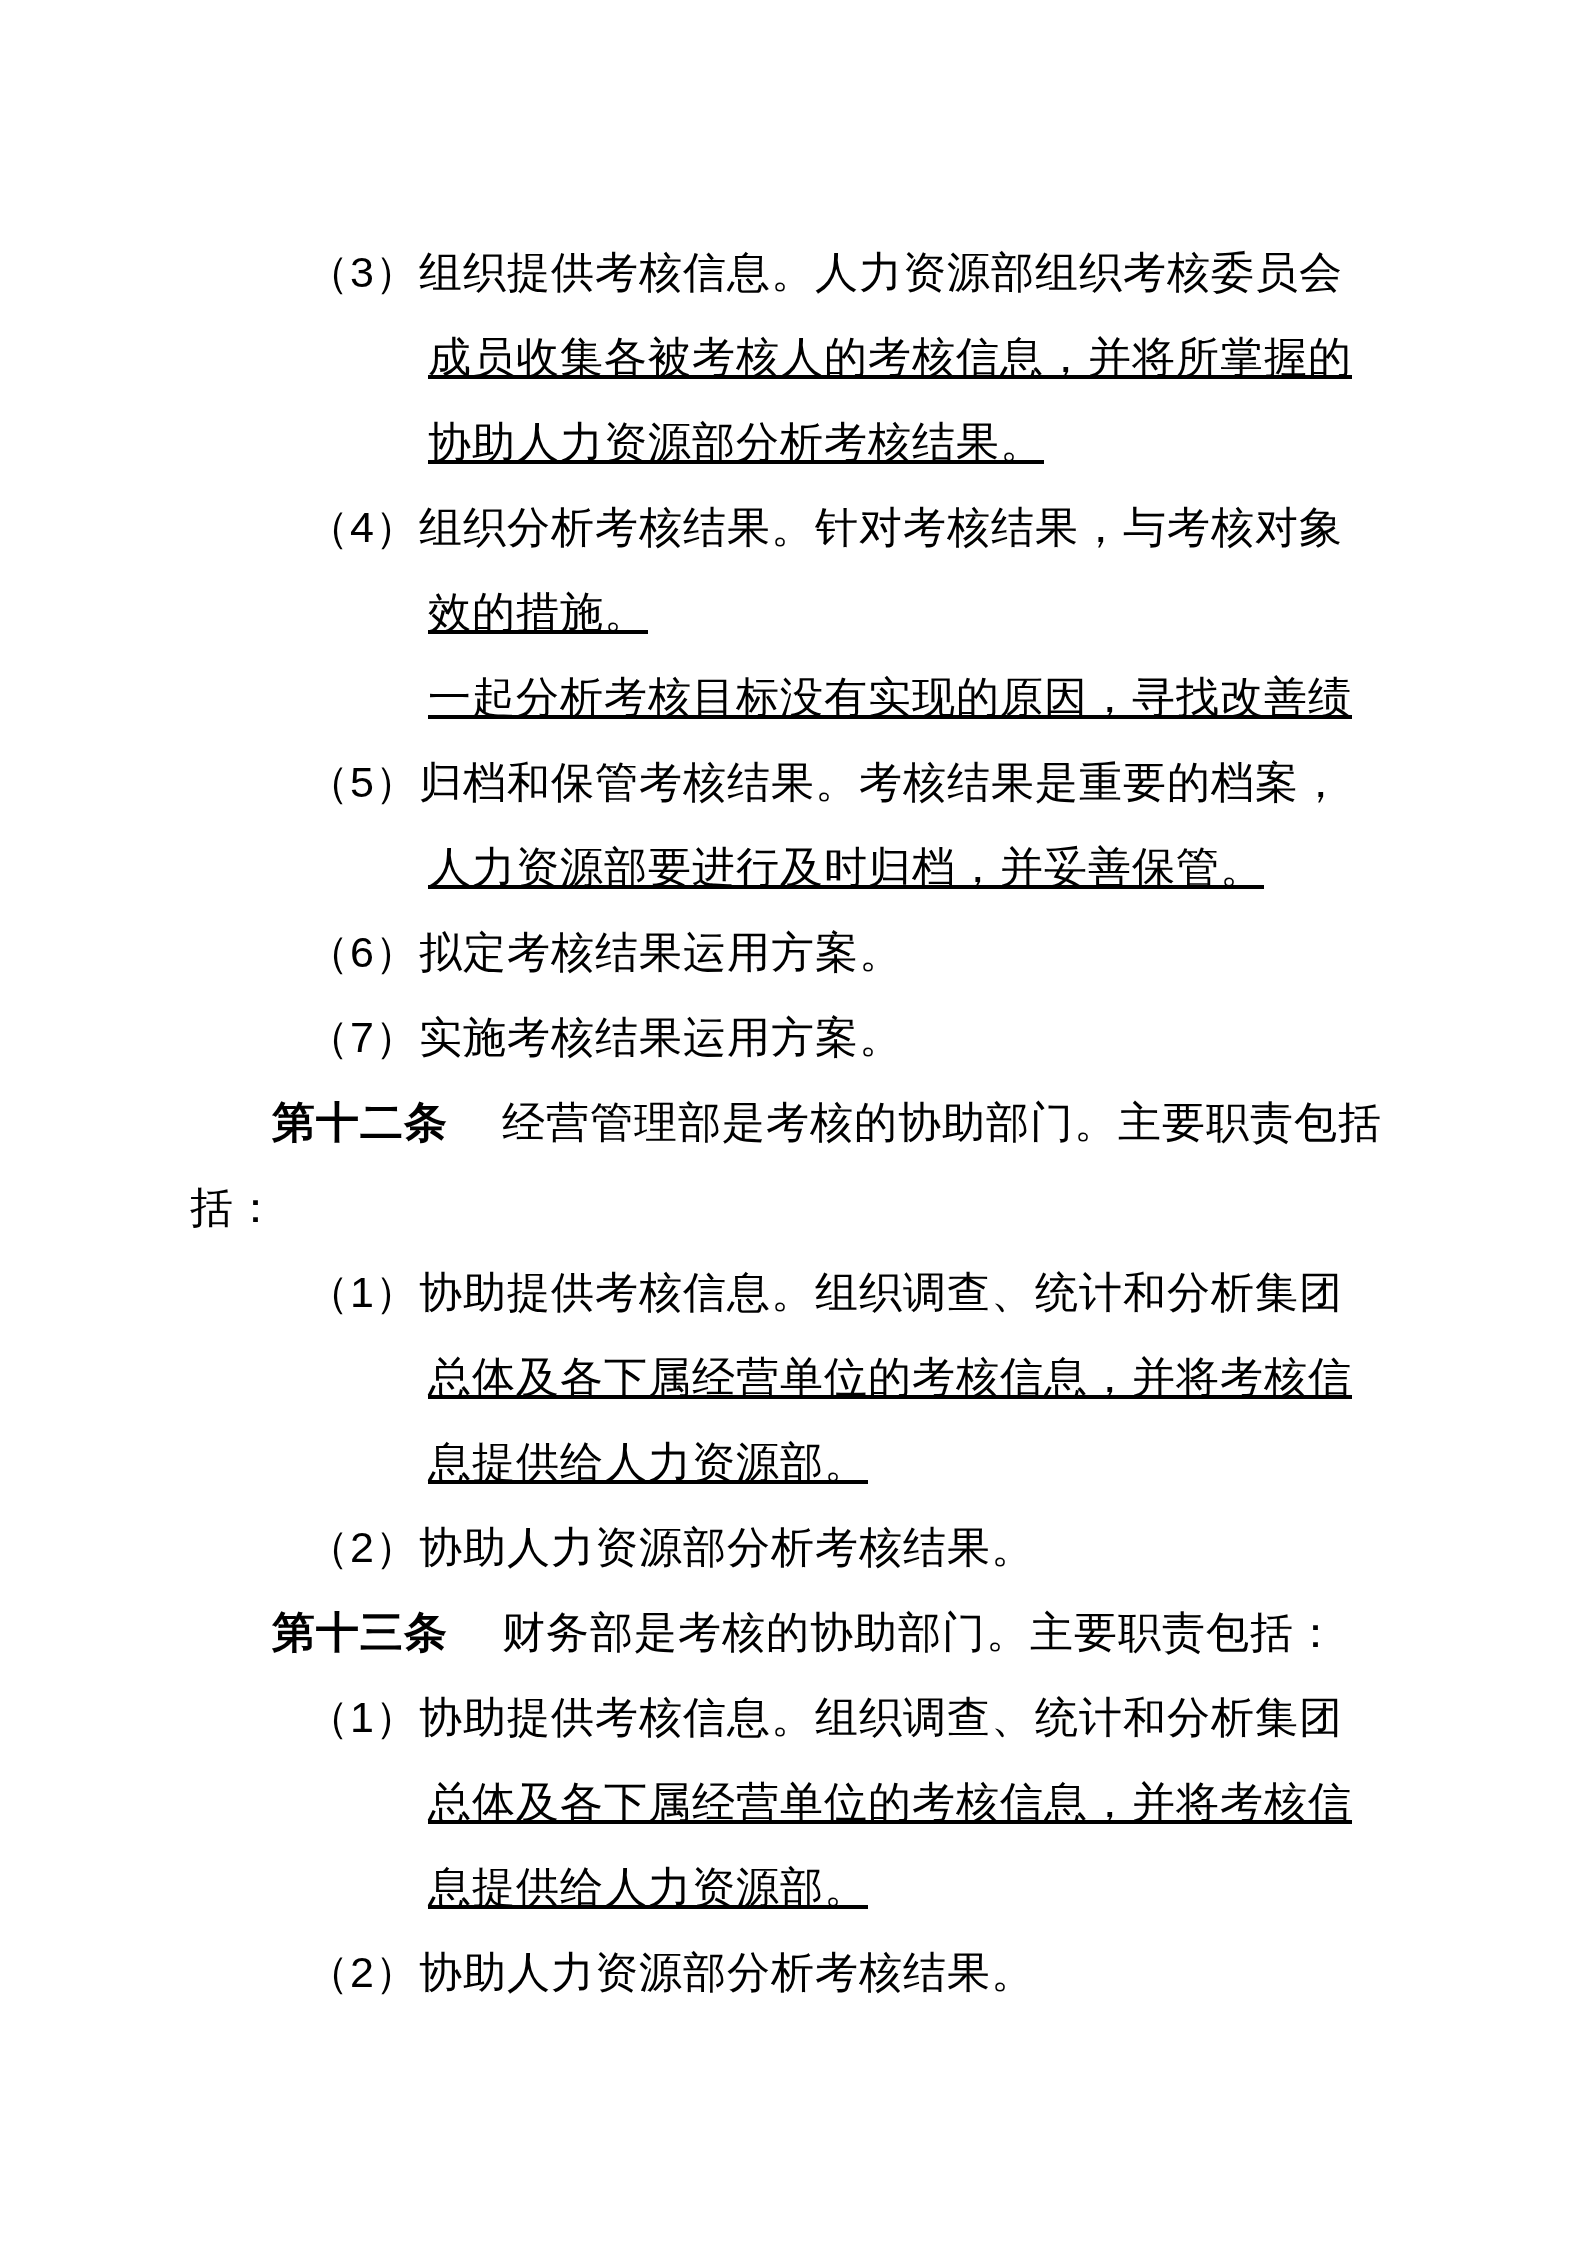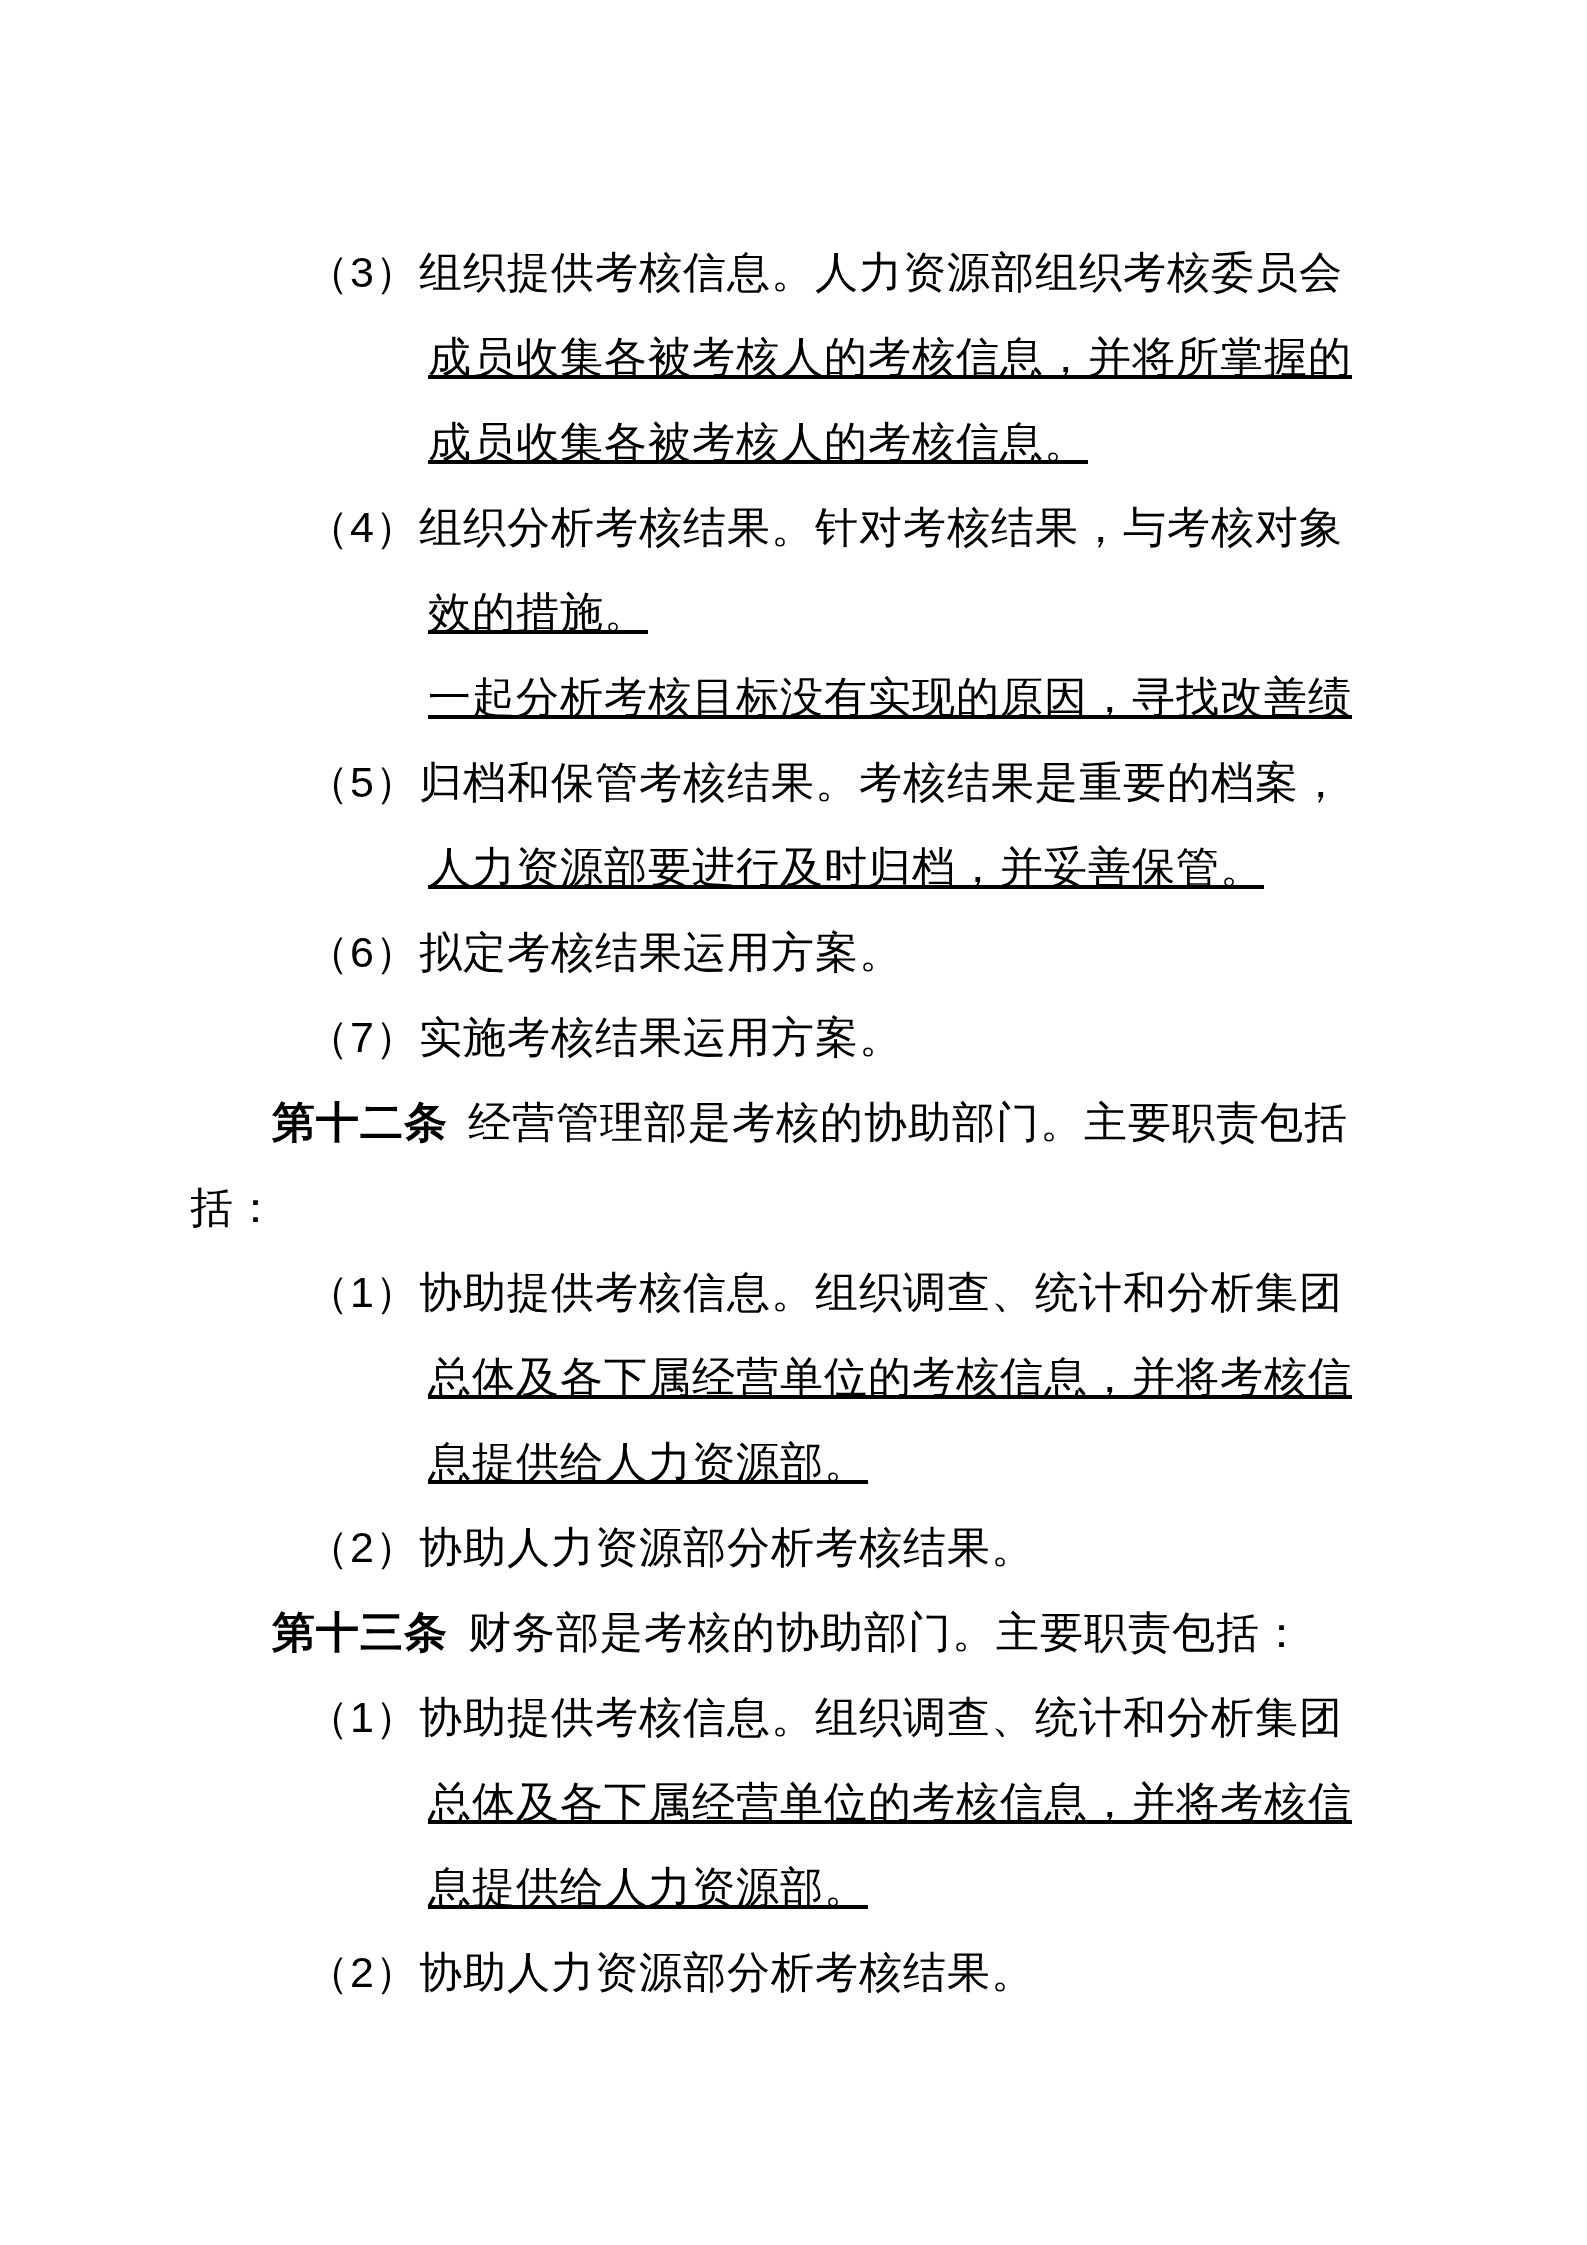--- a/index.html
+++ b/index.html
@@ -33,32 +33,32 @@
   
   .line.item { padding-left: 306px; }
   
   .line.cont { padding-left: 428px; text-decoration: underline; }
   
   .line.article { padding-left: 272px; }
   
   .line.flush { padding-left: 190px; }
   .article-number {
     font-weight: bold;
-    margin-right: 20px;
+    margin-right: 54px;
   }
 </style>
 </head>
 <body>
 
 <div class="page">
   <div class="textblock">
 
     <div class="line item">（3）组织提供考核信息。人力资源部组织考核委员会</div>
     <div class="line cont">成员收集各被考核人的考核信息，并将所掌握的</div>
-    <div class="line cont">成员收集各被考核人的考核信息。</div>
+    <div class="line cont">协助人力资源部分析考核结果。</div>
 
     <div class="line item">（4）组织分析考核结果。针对考核结果，与考核对象</div>
     <div class="line cont">效的措施。</div>
     <div class="line cont">一起分析考核目标没有实现的原因，寻找改善绩</div>
 
     <div class="line item">（5）归档和保管考核结果。考核结果是重要的档案，</div>
     <div class="line cont">人力资源部要进行及时归档，并妥善保管。</div>
 
     <div class="line item">（6）拟定考核结果运用方案。</div>
     <div class="line item">（7）实施考核结果运用方案。</div>

